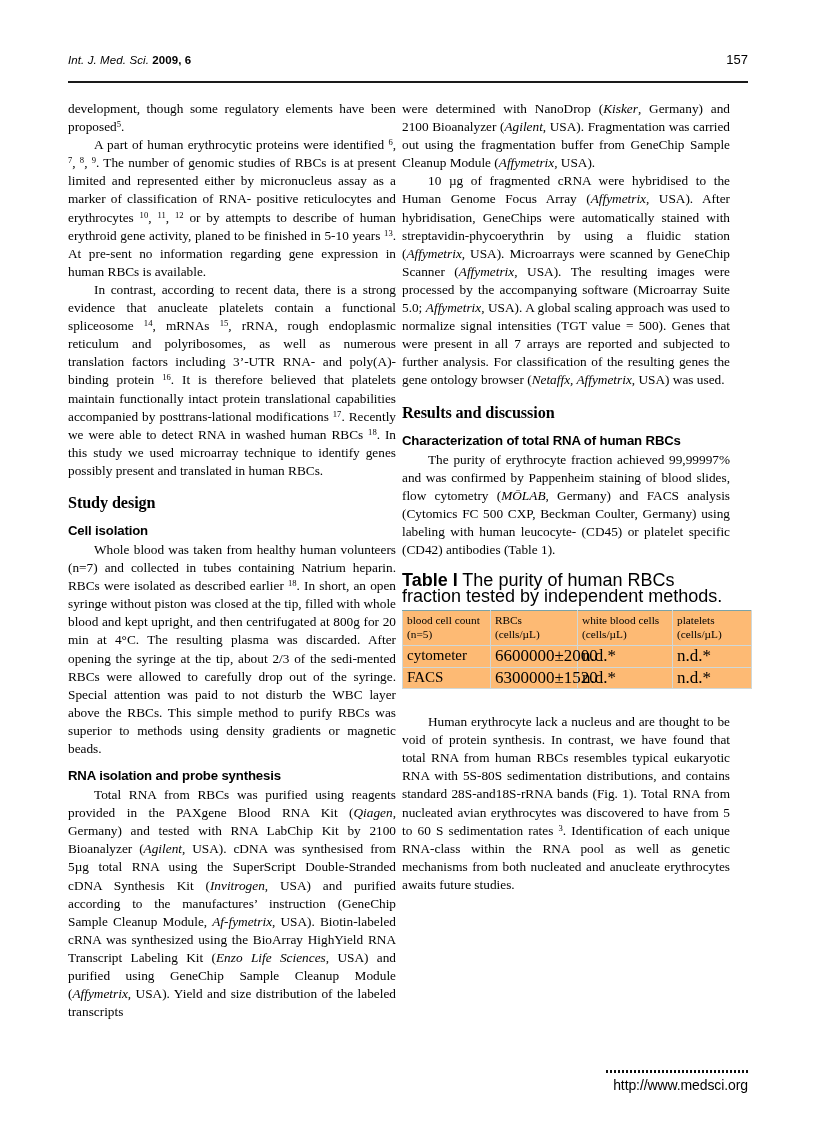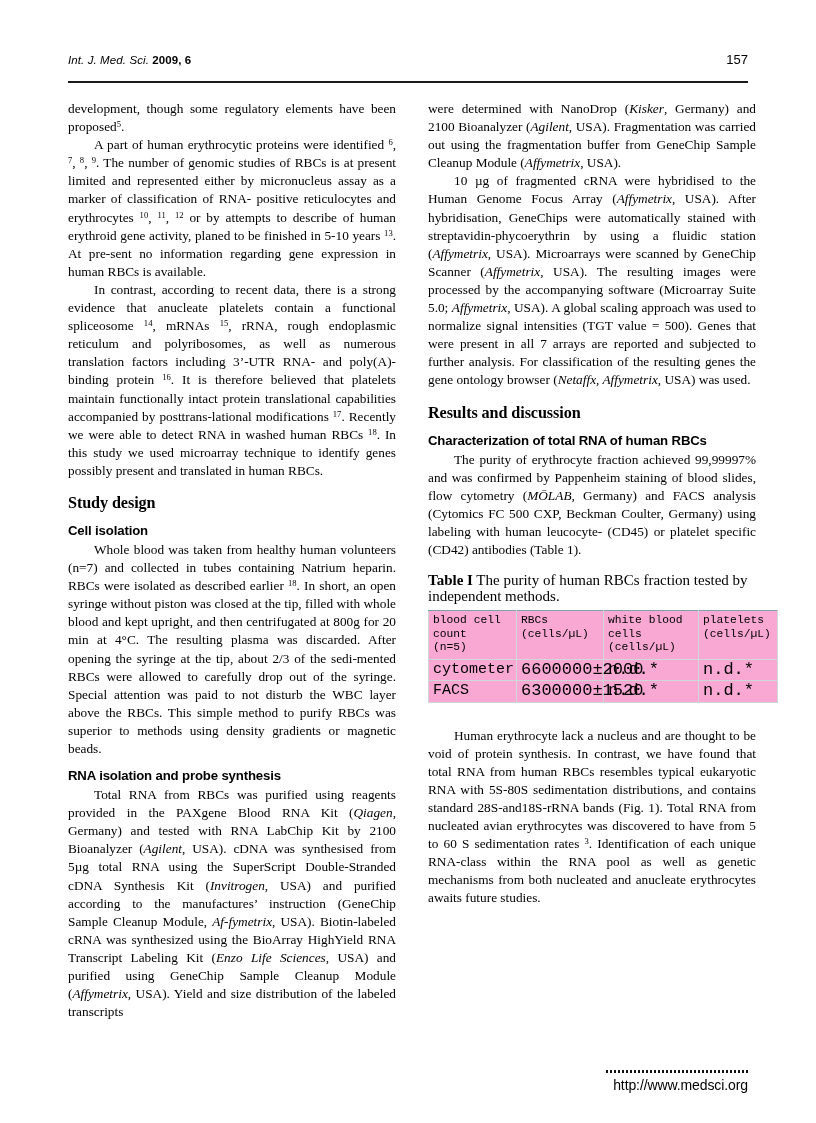--- a/index.html
+++ b/index.html
@@ -65,21 +65,21 @@
     top: 88px;
     width: 680px;
     height: 950px;
   }
   .col {
     position: absolute;
     top: 0;
     width: 328px;
   }
   .col-left  { left: 0; }
-  .col-right { left: 360px; }
+  .col-right { left: 334px; }
 
   p.body {
     margin: 0;
     font-size: 13.3px;
     line-height: 18.1px;
     text-align: justify;
     text-indent: 26px;
     hyphens: manual;
     -webkit-hyphens: manual;
   }
@@ -106,33 +106,33 @@
     font-family: "Liberation Sans", sans-serif;
     font-size: 13.2px;
     font-weight: bold;
     letter-spacing: -0.15px;
     line-height: 17px;
   }
 
   
   .tbl-caption {
     margin: 13px 0 6px 0;
-    font-family: Liberation Serif, serif;
-    font-size: 15px;
+    font-family: Liberation Sans, sans-serif;
+    font-size: 18px;
     line-height: 16.2px;
   }
   .tbl-caption b { font-weight: bold; }
 
   table.purity {
     border-collapse: collapse;
     width: 317px;
     table-layout: fixed;
-    font-family: Liberation Mono, monospace;
+    font-family: Liberation Serif, serif;
     font-size: 11.3px;
-    background: #f9a8d4;
+    background: #fdba74;
   }
   table.purity td {
     border: 1px solid #cfd8d8;
     padding: 3px 4px 4px 4px;
     vertical-align: top;
     line-height: 13.4px;
   }
   table.purity tr.hdr td {
     border-top: 1.6px solid #7aa3a8;
     padding-top: 3px;

